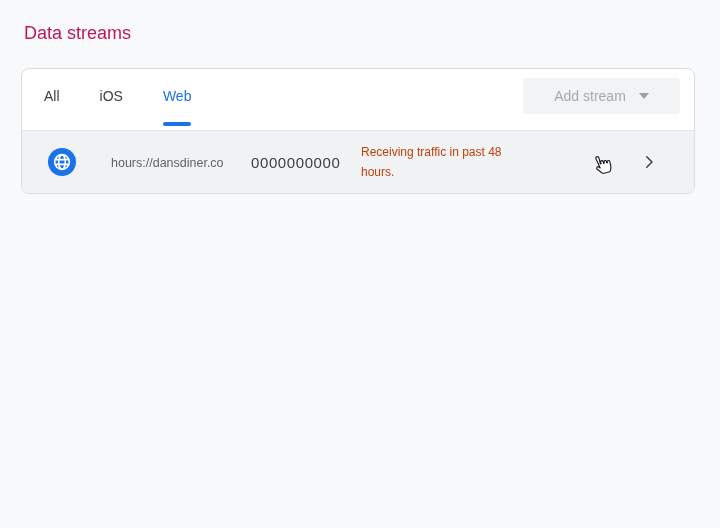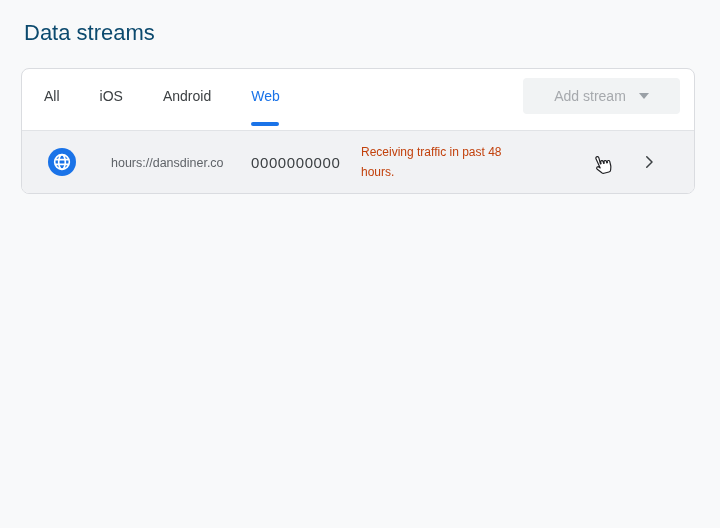--- a/index.html
+++ b/index.html
@@ -4,24 +4,24 @@
 <style>
   * { margin: 0; padding: 0; box-sizing: border-box; }
   html, body {
     width: 720px; height: 528px;
     background: #f8f9fa;
     font-family: "Liberation Sans", sans-serif;
     overflow: hidden;
   }
   .page-title {
     margin: 18px 0 0 24px;
-    font-size: 22px;
+    font-size: 18px;
     font-weight: 400;
     line-height: 30px;
-    color: #0c4a6e;
+    color: #be185d;
   }
   .card {
     position: relative;
     margin: 20px 0 0 21px;
     width: 674px;
     background: #ffffff;
     border: 1px solid #dadce0;
     border-radius: 8px;
     overflow: hidden;
   }
@@ -140,23 +140,20 @@
 
 <div class="card">
 
   <div class="card-header">
     <div class="tab">
       <span>All</span>
     </div>
     <div class="tab">
       <span>iOS</span>
     </div>
-    <div class="tab">
-      <span>Android</span>
-    </div>
     <div class="tab active">
       <span>Web</span>
       <span class="tab-underline"></span>
     </div>
 
     <button class="add-stream-btn" disabled="">
       <span>Add stream</span>
       <span class="caret-down"></span>
     </button>
   </div>

